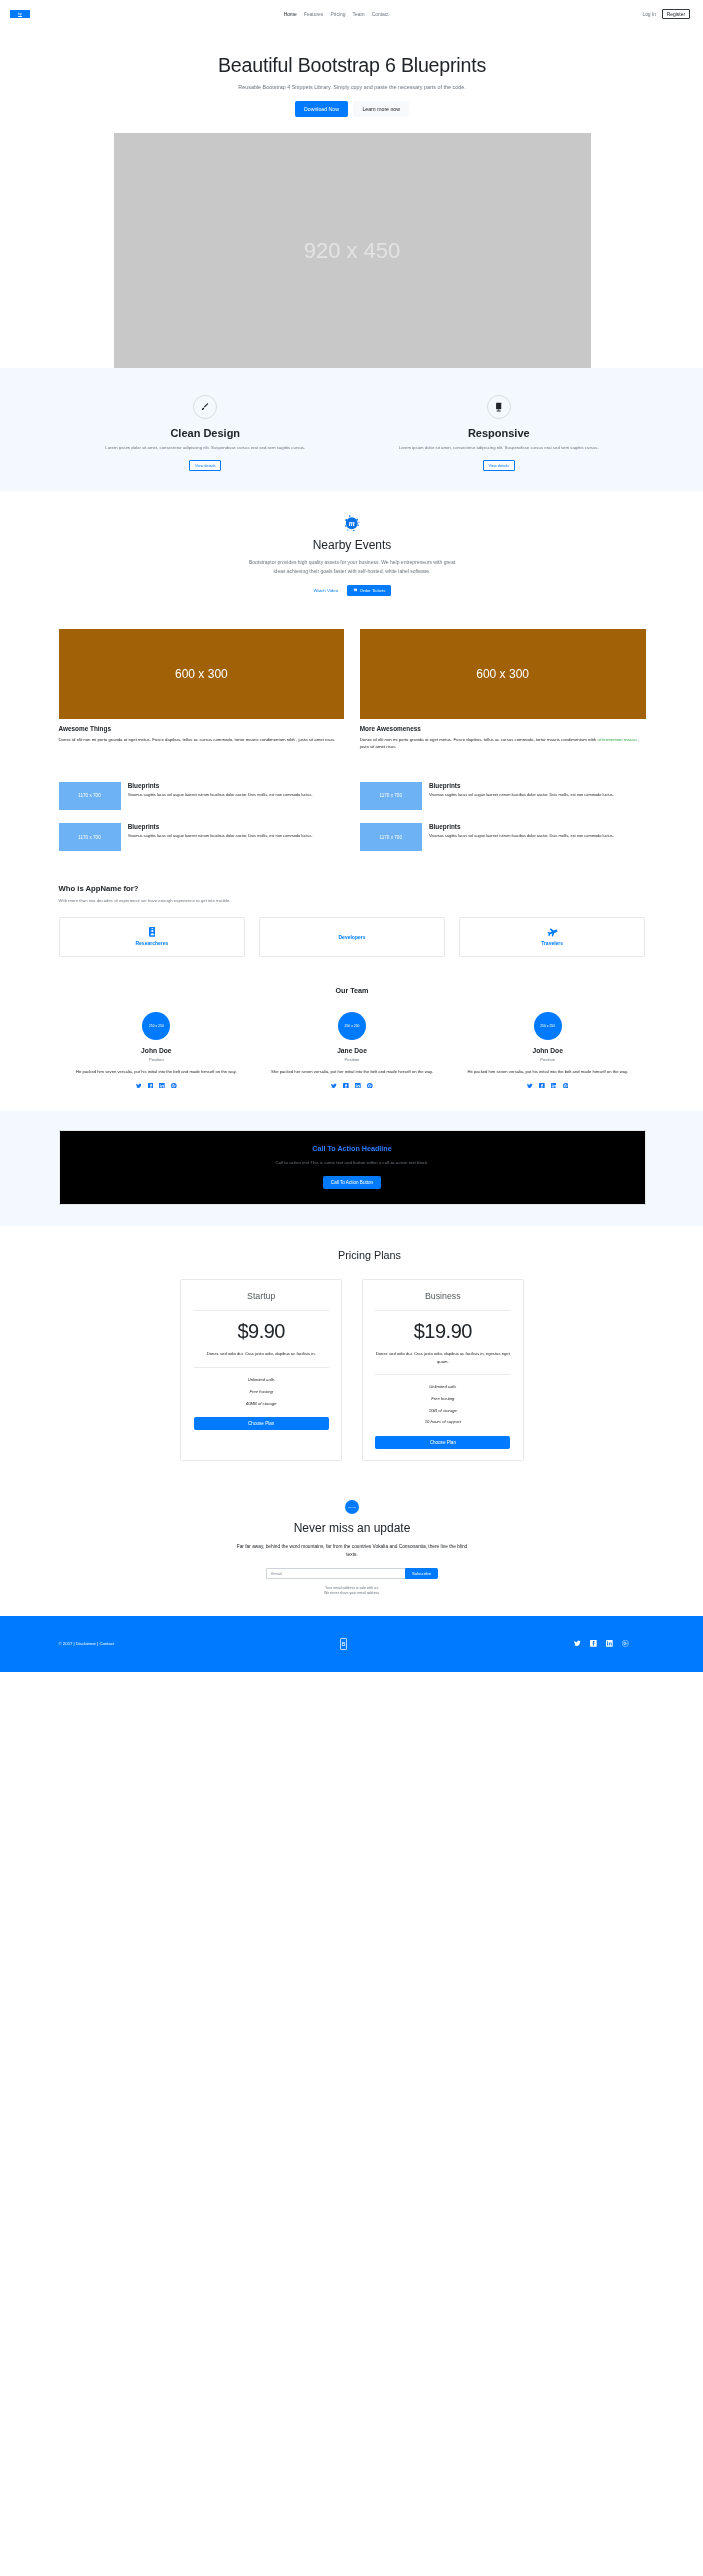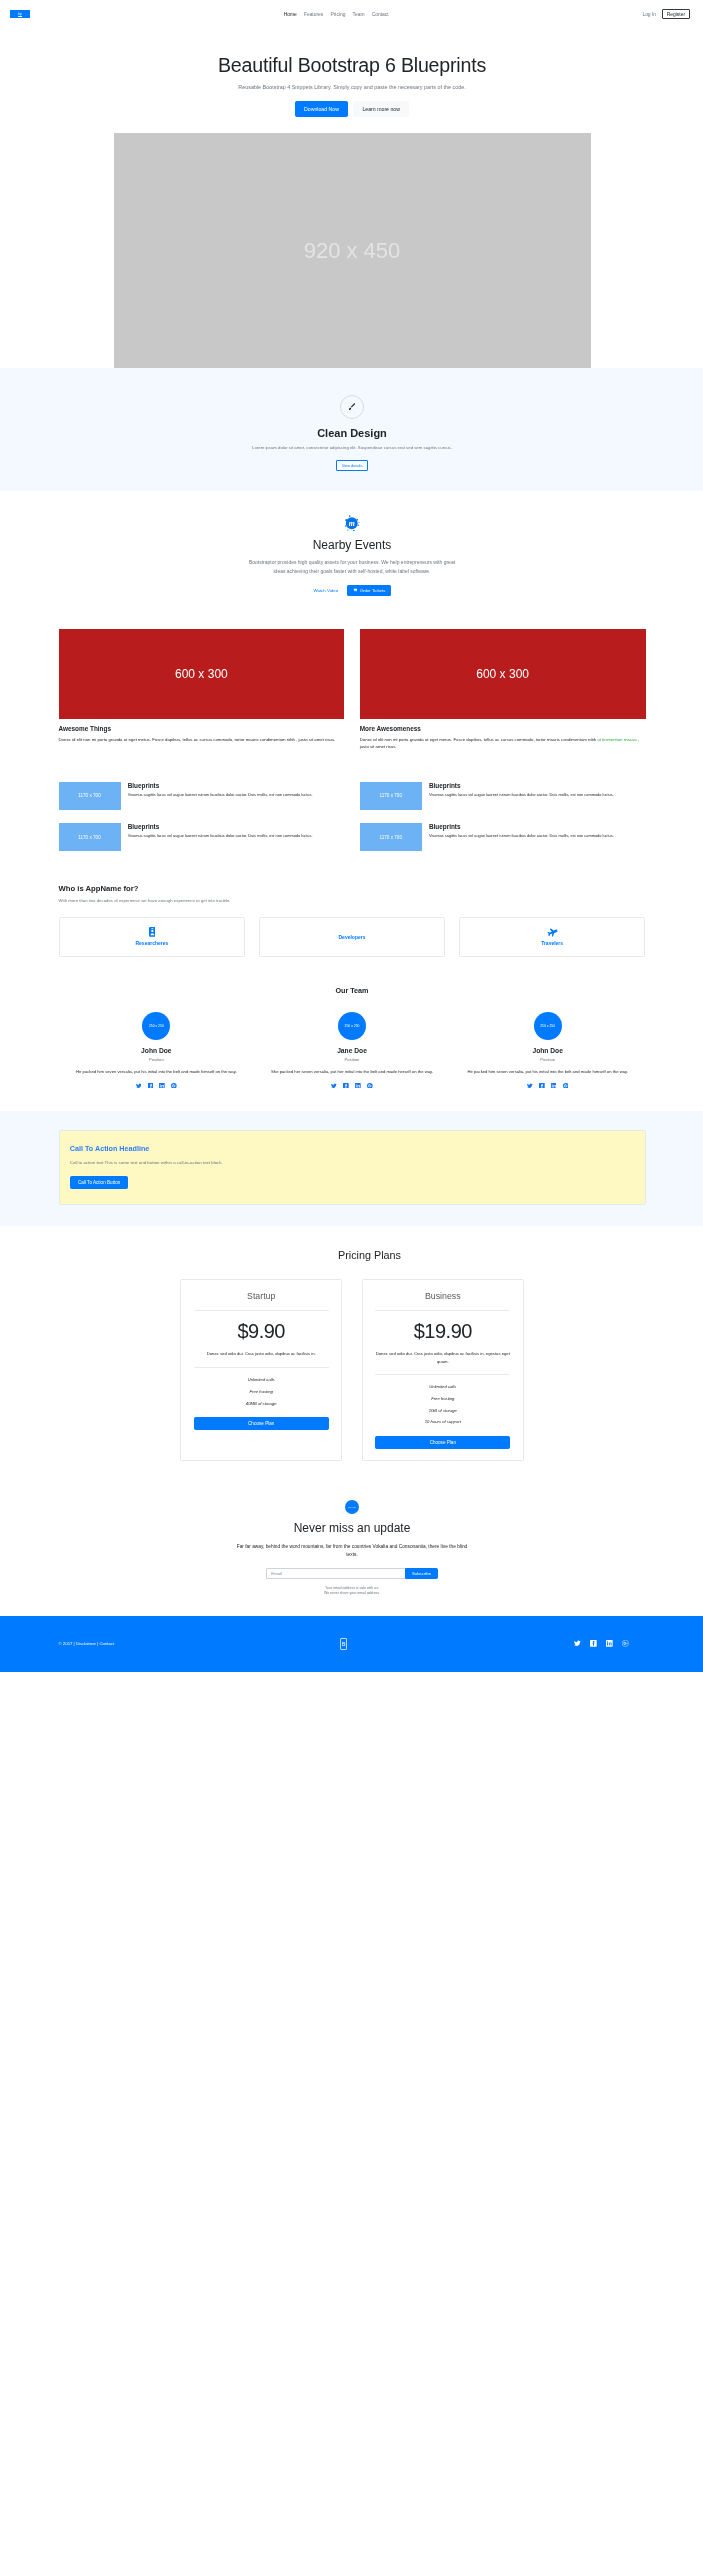--- a/index.html
+++ b/index.html
@@ -143,21 +143,21 @@
     border-radius: 1.5px;
     padding: 2.6px 5.2px;
     text-decoration:none;
   }
 
   
   .twocol { padding: 12.4px 0 15.5px 0; background:#fff; }
   .twocol-row { display: flex; gap: 15.5px; }
   .twocol-col { flex: 1; }
   .img-blue {
-    background: #b91c1c;
+    background: #a16207;
     color: #ffffff;
     display:flex; align-items:center; justify-content:center;
     font-size: 12px;
     font-weight: 300;
   }
   .twocol .img-blue { height: 90px; }
   .twocol h4 { font-size: 6.4px; margin: 6.2px 0 4.1px 0; font-weight: 700; }
   .twocol p { font-size: 4.3px; line-height: 1.7; color:#212529; margin:0; }
   .twocol p a { color:#28a745; text-decoration:none; }
 
@@ -208,22 +208,23 @@
   .team-col h5 { font-size: 6.7px; font-weight: 700; margin: 0 0 2.6px 0; }
   .team-col .pos { font-size: 4.2px; color:#6c757d; margin: 0 0 6.2px 0; }
   .team-col .bio { font-size: 4.2px; line-height: 1.75; color:#212529; margin: 0 0 7.2px 0; }
   .socials { display:flex; justify-content:center; gap: 6.2px; }
   .socials svg { display:block; fill:#1478ff; }
 
   
   .cta-section { background:#f4f9ff; padding: 18.5px 0 20.6px 0; }
   .cta-box {
     border: 0.5px solid #e6e9ec;
-    background:#fef9c3;
+    background:#000000;
     border-radius: 1.5px;
+    text-align:center;
     padding: 13.4px 10.3px 15.5px 10.3px;
   }
   .cta-box h3 { color:#2b7cff; font-size: 7.2px; font-weight:700; margin: 0 0 7.2px 0; }
   .cta-box p { font-size: 4.4px; color:#6c757d; margin: 0 0 10.3px 0; }
   .cta-box .btn-primary { font-size: 4.6px; padding: 3.1px 7.2px; }
 
   
   .pricing { background:#fff; padding: 23px 0 17.5px 0; text-align:center; }
   .pricing h2 { font-size: 10.8px; font-weight: 400; margin: 0 0 18.5px 0; padding-left: 35px; }
   .pricing-row { display:flex; justify-content:center; gap: 19.6px; }
@@ -337,20 +338,32 @@
         <div class="feature-circle">
           <svg width="10.3" height="10.3" viewBox="0 0 24 24">
               <path fill="#212529" d="M18.7 3.3c-.6-.6-1.5-.6-2.1 0L8.9 11l2.1 2.1 7.7-7.7c.6-.6.6-1.5 0-2.1zM7.6 12.7c-1.3.3-2.3 1.4-2.5 2.8-.1.9-.5 1.7-1.1 2.3 1.1.7 2.6.8 3.8.2 1.3-.6 2-2 1.9-3.4l-2.1-1.9z"></path>
             </svg>
         </div>
         <h3>Clean Design</h3>
         <p>Lorem ipsum dolor sit amet, consectetur adipiscing elit. Suspendisse cursus erat sed sem sagittis cursus.</p>
         <a class="btn btn-outline-primary" href="#">View details</a>
       </div>
 
+      <div class="feature-col">
+        <div class="feature-circle">
+          <svg width="9.3" height="10.3" viewBox="0 0 20 24">
+              <rect x="4" y="2" width="12" height="15" rx="1" fill="#212529"></rect>
+              <rect x="9" y="17" width="2" height="3" fill="#212529"></rect>
+              <rect x="5" y="20" width="10" height="2" rx="1" fill="#212529"></rect>
+            </svg>
+        </div>
+        <h3>Responsive</h3>
+        <p>Lorem ipsum dolor sit amet, consectetur adipiscing elit. Suspendisse cursus erat sed sem sagittis cursus.</p>
+        <a class="btn btn-outline-primary" href="#">View details</a>
+      </div>
 
 
     </div>
   </div>
 </section>
 
 <section class="events">
   <div class="logo">
     <svg width="17.5" height="17.5" viewBox="0 0 34 34">
       <circle cx="17" cy="16" r="11.5" fill="#0873e8"></circle>

